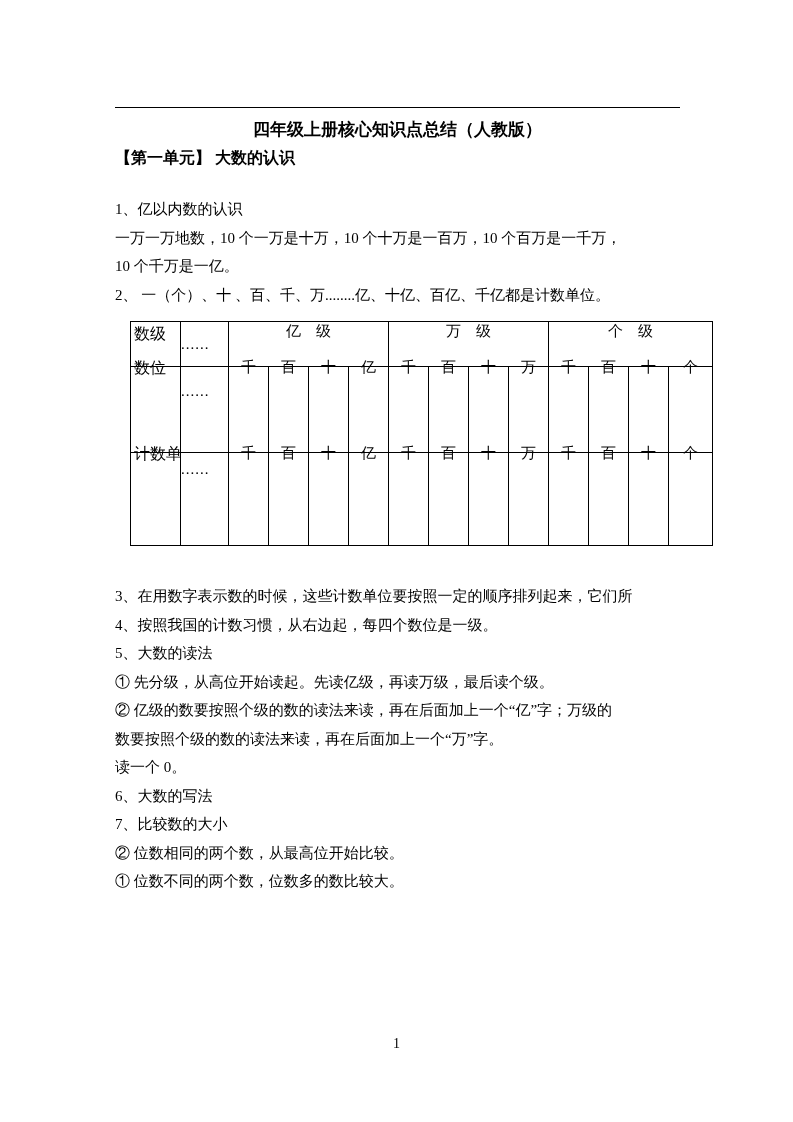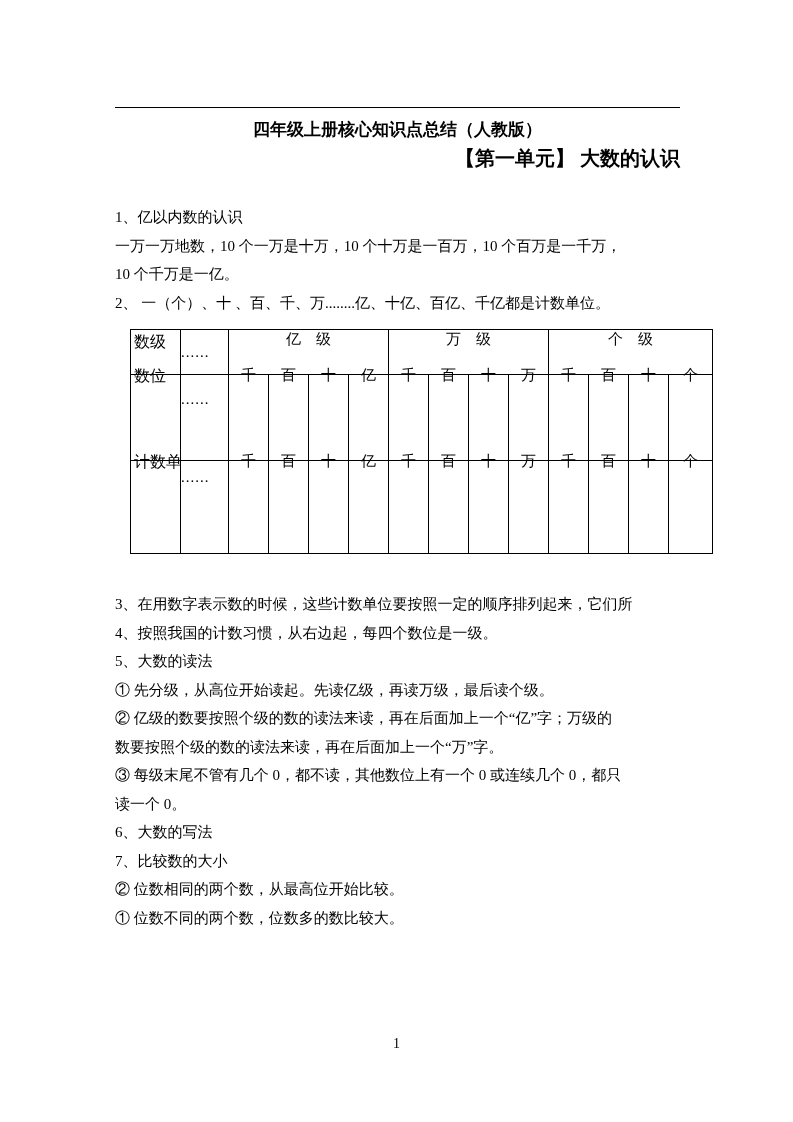--- a/index.html
+++ b/index.html
@@ -25,26 +25,26 @@
   }
   .title {
     margin: 9px 0 0 0;
     text-align: center;
     font-weight: bold;
     font-size: 17px;
     line-height: 26px;
   }
   .subtitle {
     margin: 2px 0 0 0;
-    text-align: right;
+    text-align: left;
     font-weight: bold;
-    font-size: 20px;
+    font-size: 16px;
     line-height: 26px;
   }
-  .body-block { margin-top: 32px; font-size: 15px; }
+  .body-block { margin-top: 24px; font-size: 15px; }
   .body-block.after-table { margin-top: 36px; }
   p.line { margin: 0; line-height: 28.5px; white-space: nowrap; }
   .ind-0 { margin-left: 1px; }
   .ind-a { margin-left: 18px; }
   .ind-b { margin-left: 28px; }
   .ind-c { margin-left: 15px; }
 
   table.ktable {
     border-collapse: collapse;
     table-layout: fixed;
@@ -224,21 +224,20 @@
   </tbody>
     </table>
 
   <div class="body-block after-table">
     <p class="line ind-0">3、在用数字表示数的时候，这些计数单位要按照一定的顺序排列起来，它们所</p>
     <p class="line ind-0">4、按照我国的计数习惯，从右边起，每四个数位是一级。</p>
     <p class="line ind-0">5、大数的读法</p>
     <p class="line ind-a">① 先分级，从高位开始读起。先读亿级，再读万级，最后读个级。</p>
     <p class="line ind-a">② 亿级的数要按照个级的数的读法来读，再在后面加上一个“亿”字；万级的</p>
     <p class="line ind-a">数要按照个级的数的读法来读，再在后面加上一个“万”字。</p>
-    <p class="line ind-a">③ 每级末尾不管有几个 0，都不读，其他数位上有一个 0 或连续几个 0，都只</p>
     <p class="line ind-a">读一个 0。</p>
     <p class="line ind-0">6、大数的写法</p>
     <p class="line ind-0">7、比较数的大小</p>
     <p class="line ind-a">② 位数相同的两个数，从最高位开始比较。</p>
     <p class="line ind-a">① 位数不同的两个数，位数多的数比较大。</p>
   </div>
 
   <div class="page-number">1</div>
 
 </div>

